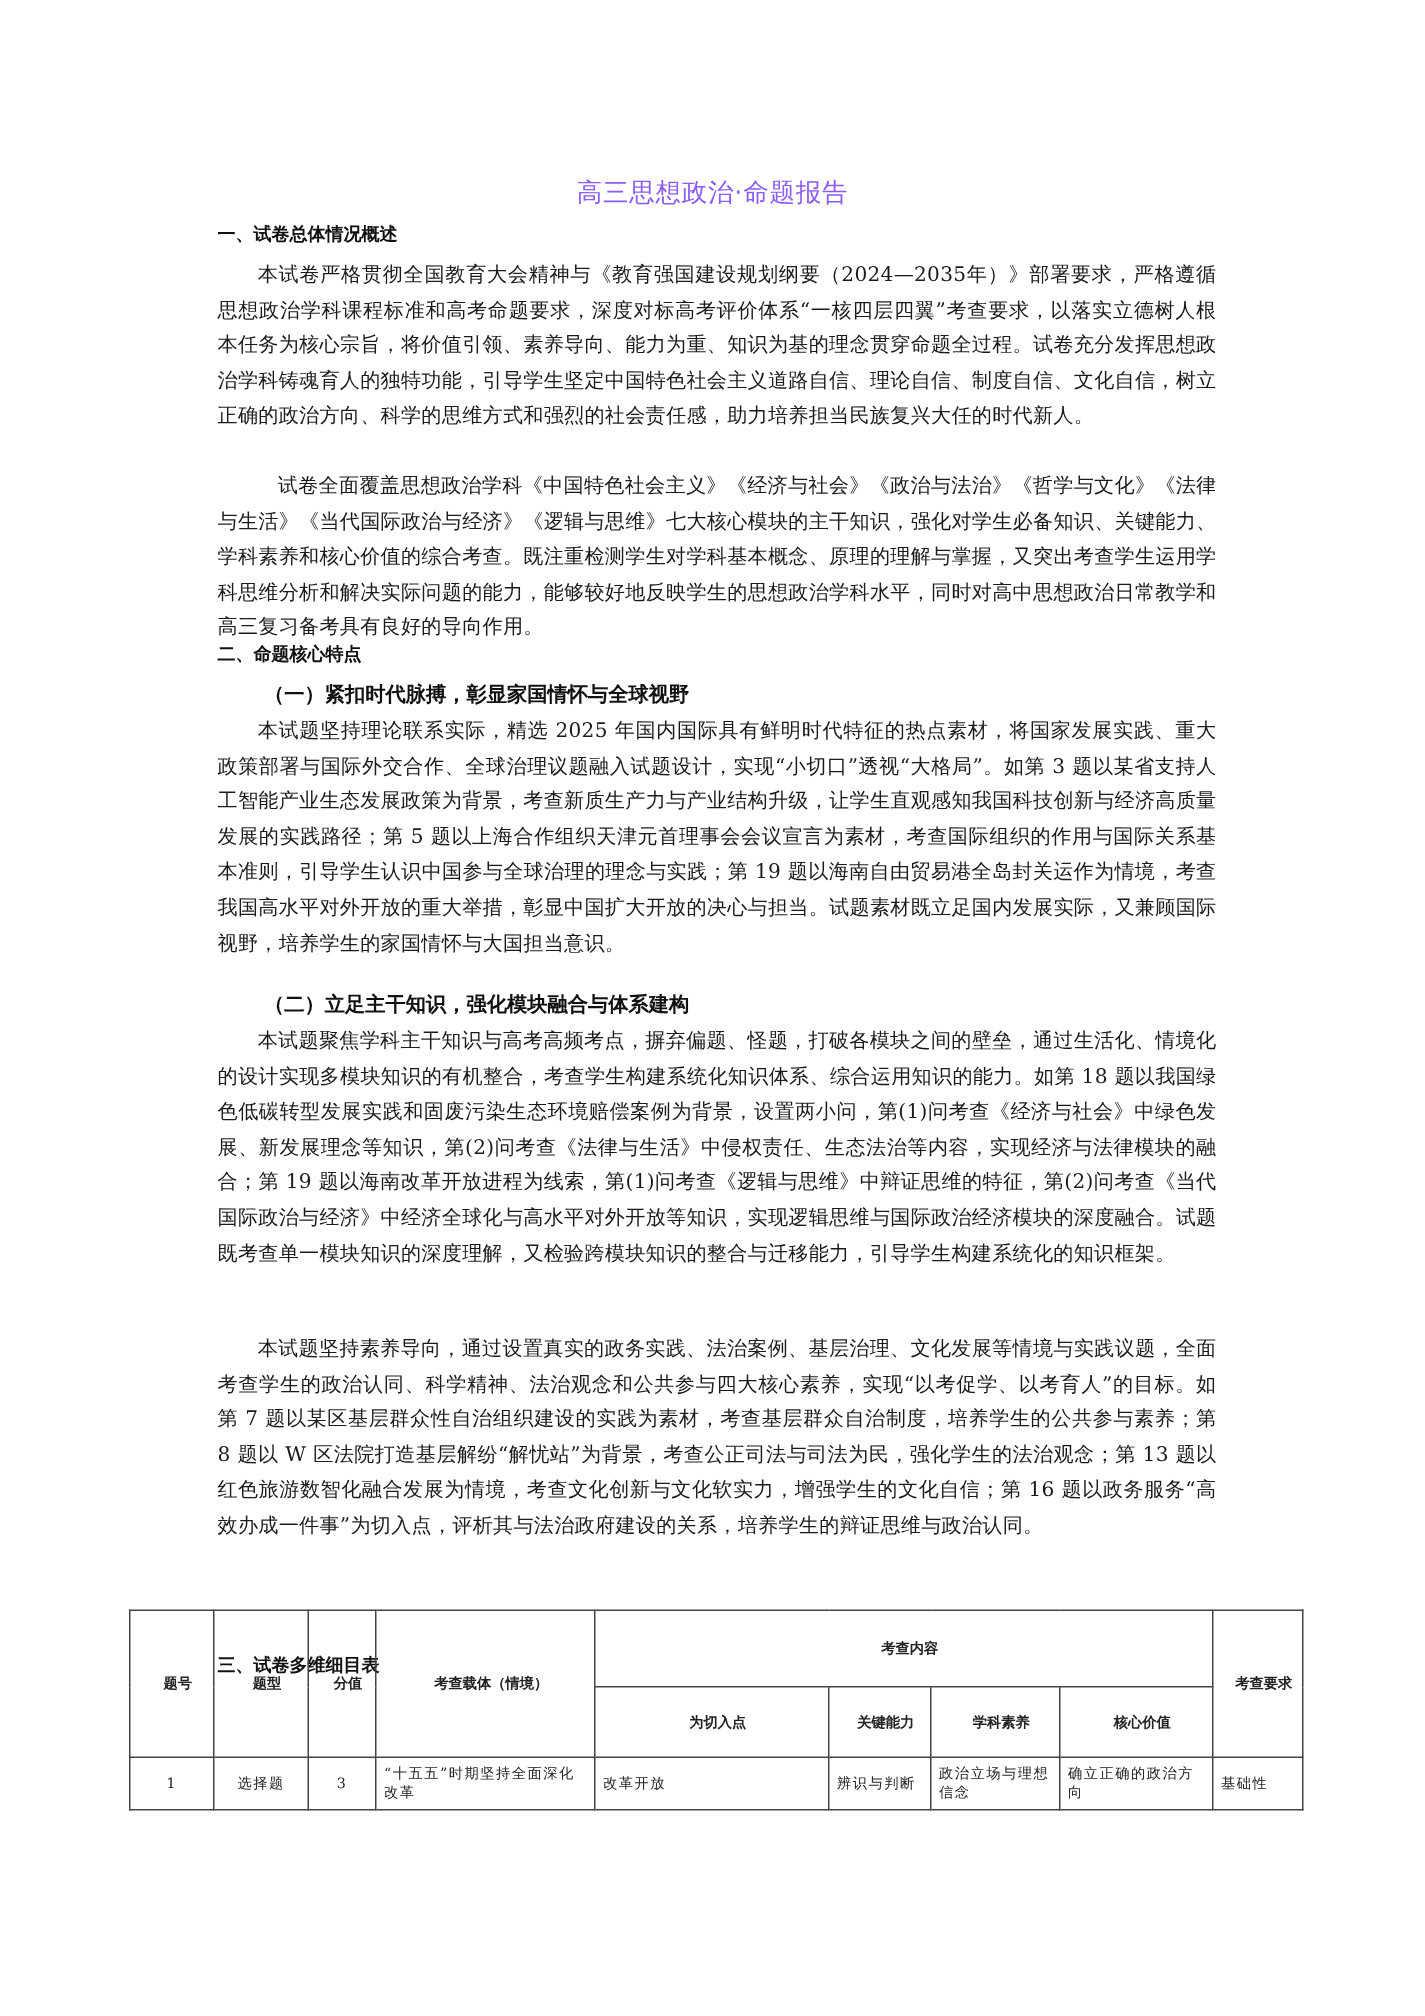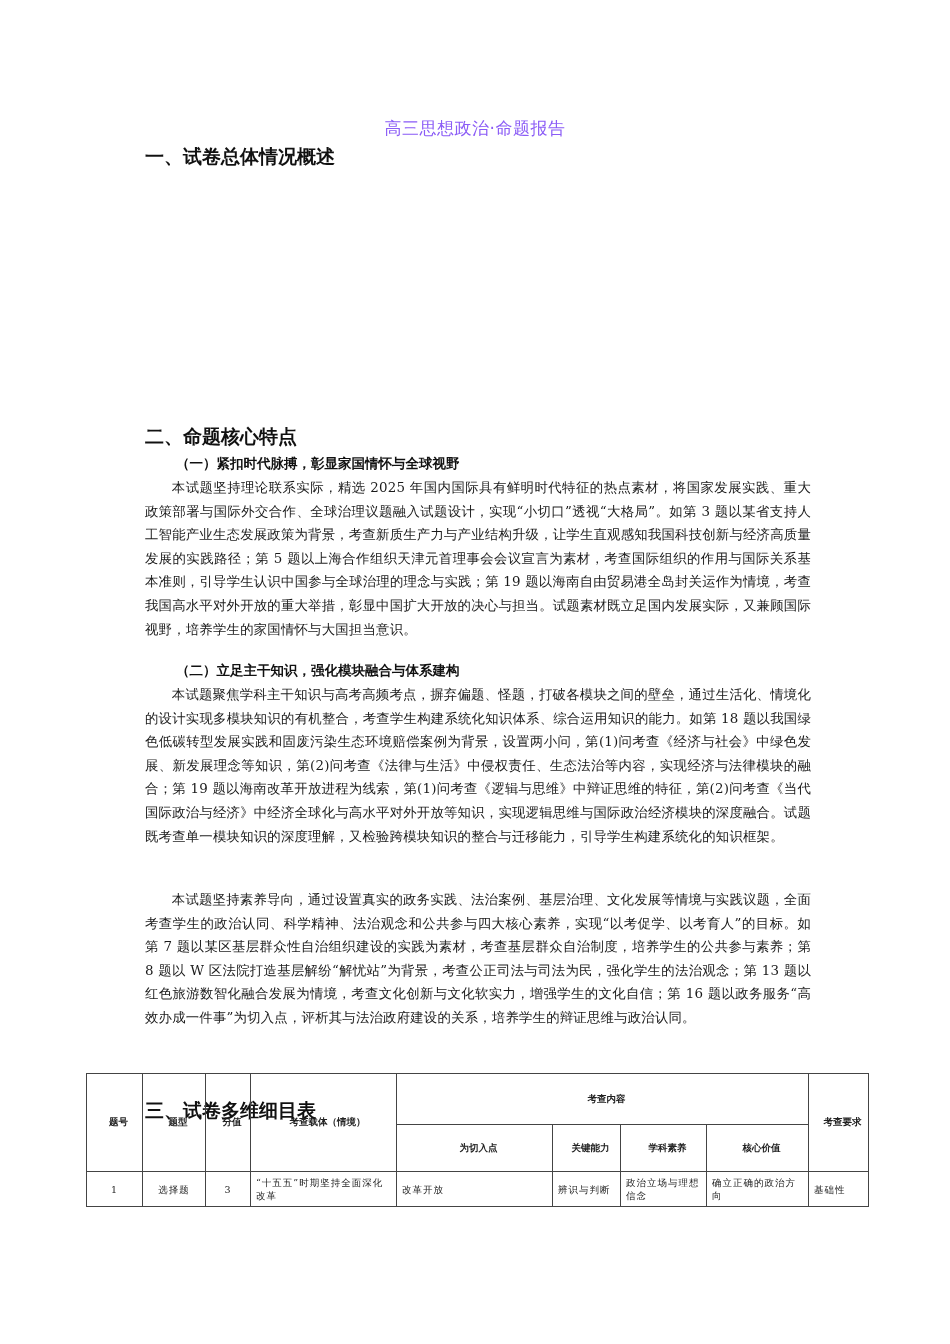--- a/index.html
+++ b/index.html
@@ -1,19 +1,19 @@
 <!DOCTYPE html>
 <html><head>
 <meta charset="utf-8">
 <style>
   html, body { margin: 0; padding: 0; background: #ffffff; }
   body { width: 950px; height: 1344px; position: relative; overflow: hidden; color: #111; font-family: "DejaVu Serif", "Liberation Serif", serif; }
   .page { position: absolute; left: 0; top: 0; width: 950px; height: 1344px; }
   .title { position: absolute; left: 0; top: 117px; width: 950px; text-align: center; font-family: "DejaVu Sans", "Liberation Sans", sans-serif; font-size: 17px; letter-spacing: 0.5px; color: #8b5cf6; }
-  .h1 { position: absolute; left: 145px; font-family: "DejaVu Sans", "Liberation Sans", sans-serif; font-weight: bold; font-size: 19px; color: #111; line-height: 20px; }
+  .h1 { position: absolute; left: 145px; font-family: "DejaVu Sans", "Liberation Sans", sans-serif; font-weight: bold; font-size: 12px; color: #111; line-height: 20px; }
   .h2 { position: absolute; left: 176px; font-family: "DejaVu Sans", "Liberation Sans", sans-serif; font-weight: bold; font-size: 13.5px; color: #111; line-height: 20px; }
   .para { position: absolute; left: 145px; width: 666px; font-size: 13.4px; line-height: 23.6px; text-align: justify; text-indent: 2em; color: #1a1a1a; letter-spacing: 0.2px; }
   .para.indent3 { text-indent: 3em; }
 
   table.grid { position: absolute; left: 86px; top: 1073px; width: 782px; border-collapse: collapse; table-layout: fixed; font-family: "DejaVu Sans", "Liberation Sans", sans-serif; font-size: 9.5px; color: #222; }
   table.grid th, table.grid td { border: 1px solid #444; padding: 0 5px; }
   table.grid th { font-weight: bold; text-align: center; padding-left: 13px; }
   table.grid thead tr.r1 th { height: 50px; }
   table.grid thead tr.r2 th { height: 46px; }
   table.grid tbody td { height: 34px; font-family: "DejaVu Serif", "Liberation Serif", serif; font-size: 9.5px; line-height: 13px; letter-spacing: 1px; }
@@ -22,20 +22,22 @@
   th.left-text { text-align: left; padding-left: 48px; }
 </style>
 </head>
 <body>
 
 <div class="page">
 
   <div class="title">高三思想政治·命题报告</div>
 
   <div class="h1" style="top:146px;">一、试卷总体情况概述</div>
+  <div class="para" style="top:172px;">本试卷严格贯彻全国教育大会精神与《教育强国建设规划纲要（2024—2035年）》部署要求，严格遵循思想政治学科课程标准和高考命题要求，深度对标高考评价体系“一核四层四翼”考查要求，以落实立德树人根本任务为核心宗旨，将价值引领、素养导向、能力为重、知识为基的理念贯穿命题全过程。试卷充分发挥思想政治学科铸魂育人的独特功能，引导学生坚定中国特色社会主义道路自信、理论自信、制度自信、文化自信，树立正确的政治方向、科学的思维方式和强烈的社会责任感，助力培养担当民族复兴大任的时代新人。</div>
+  <div class="para indent3" style="top:313px;">试卷全面覆盖思想政治学科《中国特色社会主义》《经济与社会》《政治与法治》《哲学与文化》《法律与生活》《当代国际政治与经济》《逻辑与思维》七大核心模块的主干知识，强化对学生必备知识、关键能力、学科素养和核心价值的综合考查。既注重检测学生对学科基本概念、原理的理解与掌握，又突出考查学生运用学科思维分析和解决实际问题的能力，能够较好地反映学生的思想政治学科水平，同时对高中思想政治日常教学和高三复习备考具有良好的导向作用。</div>
 
   <div class="h1" style="top:426px;">二、命题核心特点</div>
 
   <div class="h2" style="top:453px;">（一）紧扣时代脉搏，彰显家国情怀与全球视野</div>
   <div class="para" style="top:476px;">本试题坚持理论联系实际，精选 2025 年国内国际具有鲜明时代特征的热点素材，将国家发展实践、重大政策部署与国际外交合作、全球治理议题融入试题设计，实现“小切口”透视“大格局”。如第 3 题以某省支持人工智能产业生态发展政策为背景，考查新质生产力与产业结构升级，让学生直观感知我国科技创新与经济高质量发展的实践路径；第 5 题以上海合作组织天津元首理事会会议宣言为素材，考查国际组织的作用与国际关系基本准则，引导学生认识中国参与全球治理的理念与实践；第 19 题以海南自由贸易港全岛封关运作为情境，考查我国高水平对外开放的重大举措，彰显中国扩大开放的决心与担当。试题素材既立足国内发展实际，又兼顾国际视野，培养学生的家国情怀与大国担当意识。</div>
 
   <div class="h2" style="top:660px;text-align:center;">（二）立足主干知识，强化模块融合与体系建构</div>
   <div class="para" style="top:683px;">本试题聚焦学科主干知识与高考高频考点，摒弃偏题、怪题，打破各模块之间的壁垒，通过生活化、情境化的设计实现多模块知识的有机整合，考查学生构建系统化知识体系、综合运用知识的能力。如第 18 题以我国绿色低碳转型发展实践和固废污染生态环境赔偿案例为背景，设置两小问，第(1)问考查《经济与社会》中绿色发展、新发展理念等知识，第(2)问考查《法律与生活》中侵权责任、生态法治等内容，实现经济与法律模块的融合；第 19 题以海南改革开放进程为线索，第(1)问考查《逻辑与思维》中辩证思维的特征，第(2)问考查《当代国际政治与经济》中经济全球化与高水平对外开放等知识，实现逻辑思维与国际政治经济模块的深度融合。试题既考查单一模块知识的深度理解，又检验跨模块知识的整合与迁移能力，引导学生构建系统化的知识框架。</div>
 
   <div class="para" style="top:888px;">本试题坚持素养导向，通过设置真实的政务实践、法治案例、基层治理、文化发展等情境与实践议题，全面考查学生的政治认同、科学精神、法治观念和公共参与四大核心素养，实现“以考促学、以考育人”的目标。如第 7 题以某区基层群众性自治组织建设的实践为素材，考查基层群众自治制度，培养学生的公共参与素养；第 8 题以 W 区法院打造基层解纷“解忧站”为背景，考查公正司法与司法为民，强化学生的法治观念；第 13 题以红色旅游数智化融合发展为情境，考查文化创新与文化软实力，增强学生的文化自信；第 16 题以政务服务“高效办成一件事”为切入点，评析其与法治政府建设的关系，培养学生的辩证思维与政治认同。</div>

